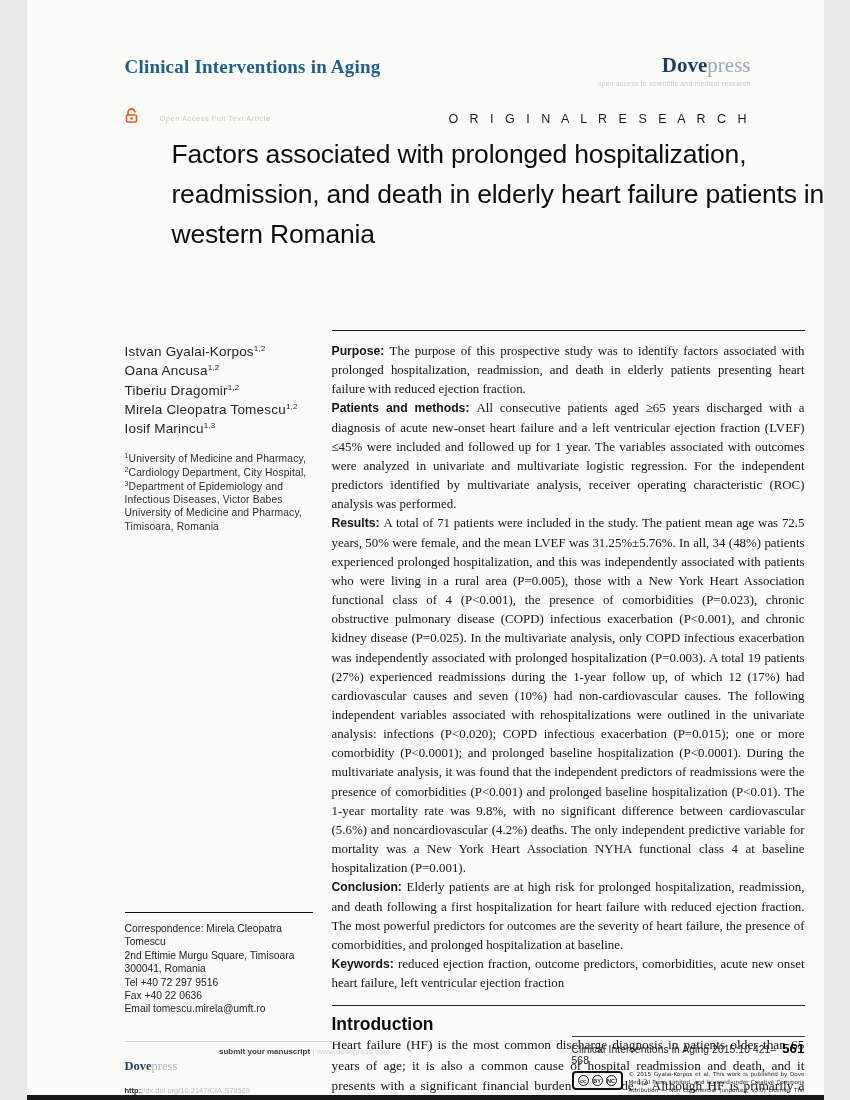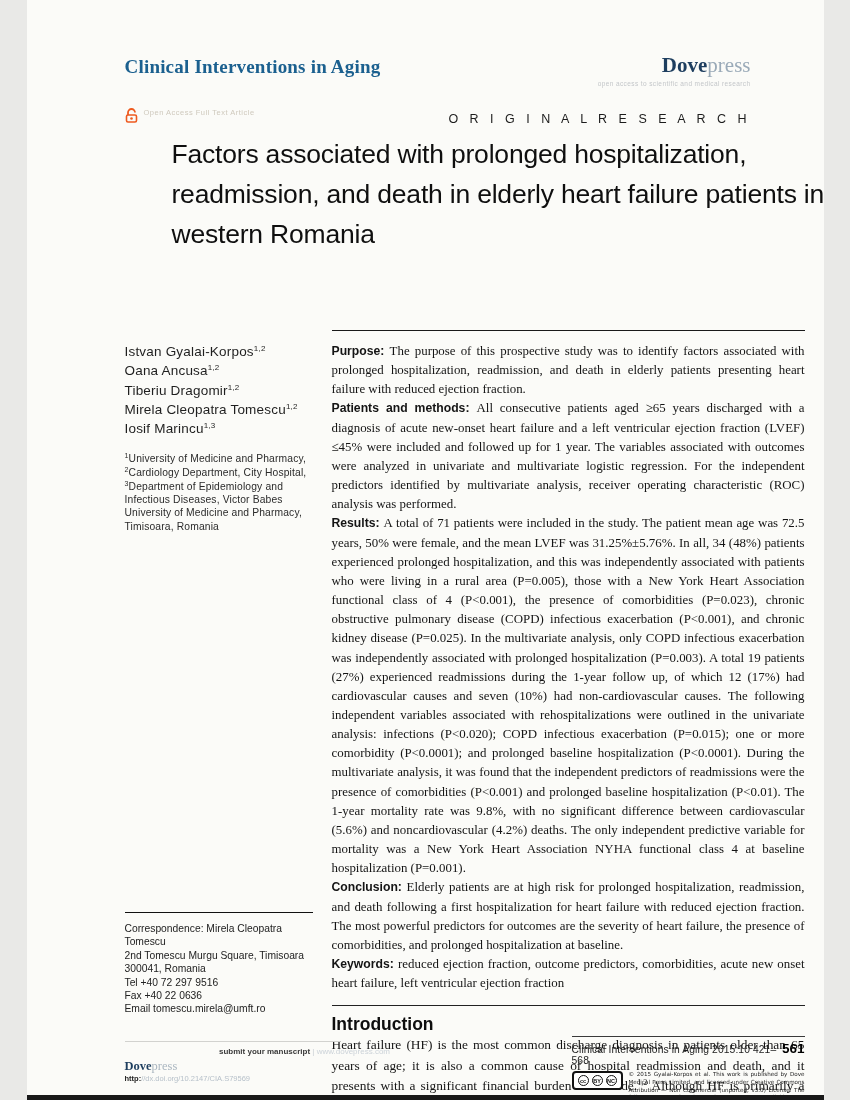--- a/index.html
+++ b/index.html
@@ -13,21 +13,21 @@
   .journal-name {
     position:absolute; left:98px; top:56px;
     font-family:"Liberation Serif", serif; font-weight:700;
     font-size:19px; color:#1b608f; letter-spacing:0.2px;
   }
   .brand-block { position:absolute; right:73px; top:54px; text-align:right; }
   .brand { font-family:"Liberation Serif", serif; font-size:21px; line-height:1.1; }
   .brand .dove  { color:#1e3e5f; font-weight:700; }
   .brand .press { color:#9aaab8; font-weight:400; }
   .brand-tagline { font-size:6.5px; color:#c3c6c9; letter-spacing:0.4px; margin-top:3px; }
-  .oa-row { position:absolute; left:98px; top:108px; display:flex; align-items:flex-start; gap:6px; }
+  .oa-row { position:absolute; left:98px; top:108px; display:flex; align-items:flex-end; gap:22px; }
   .oa-icon { width:13px; height:15px; display:inline-block; }
   .oa-label { font-size:7.5px; color:#cfc9bd; letter-spacing:0.5px; }
   .article-type {
     position:absolute; right:73px; top:112px;
     font-size:12.5px; letter-spacing:4px; color:#1c1c1c; font-weight:500;margin-left:35px;
   }
   
   .title {
     position:absolute; left:97px; top:135px; width:695px;
     font-size:26.5px; line-height:1.5; font-weight:400; color:#0f0f0f;
@@ -66,21 +66,21 @@
   
   .footer-left { position:absolute; left:98px; top:1041px; width:360px; }
   .footer-rule { width:215px; height:1px; background:#d2d2cf; margin-bottom:5px; }
   .submit-line { font-size:8px;text-align:center; }
   .submit-label { font-weight:700; color:#3a3a3a; }
   .submit-sep { color:#c8cdd2; }
   .submit-url { color:#ccd3d9; text-decoration:none; }
   .brand-small { font-family:"Liberation Serif", serif; font-size:12.5px; margin-top:3px; }
   .brand-small .dove { color:#1e3e5f; font-weight:700; }
   .brand-small .press { color:#aab6c0; }
-  .doi-line { font-size:7.5px; margin-top:0; }
+  .doi-line { font-size:7.5px; margin-top:12px; }
   .doi-prefix { font-weight:700; color:#222; }
   .doi-rest { color:#b7c1ca; text-decoration:none; }
   .footer-right {
     position:absolute; left:545px; top:1036px; width:233px;
     border-top:1.2px solid #3a3a3a; padding-top:4px;
   }
   .cite-row { display:flex; justify-content:space-between; align-items:baseline; }
   .citation { font-size:10.3px; color:#1c1c1c; letter-spacing:0.1px; }
   .page-number { font-size:13.5px; font-weight:700; color:#000; }
   .license-row { display:flex; margin-top:5px; }
@@ -131,21 +131,21 @@
         <div class="author">Tiberiu Dragomir<sup>1,2</sup></div>
         <div class="author">Mirela Cleopatra Tomescu<sup>1,2</sup></div>
         <div class="author">Iosif Marincu<sup>1,3</sup></div>
       </div>
     <div class="affiliations"><sup>1</sup>University of Medicine and Pharmacy, <sup>2</sup>Cardiology Department, City Hospital, <sup>3</sup>Department of Epidemiology and Infectious Diseases, Victor Babes University of Medicine and Pharmacy, Timisoara, Romania</div>
   </div>
 
   <div class="correspondence">
     <div>
         <div>Correspondence: Mirela Cleopatra Tomescu</div>
-        <div>2nd Tomescu Murgu Square, Timisoara 300041, Romania</div>
+        <div>2nd Eftimie Murgu Square, Timisoara 300041, Romania</div>
         <div>Tel +40 72 297 9516</div>
         <div>Fax +40 22 0636</div>
         <div>Email tomescu.mirela@umft.ro</div>
       </div>
   </div>
 
   <div class="right-col">
     <div>
         <p class="abs-p"><span class="lead">Purpose: </span>The purpose of this prospective study was to identify factors associated with prolonged hospitalization, readmission, and death in elderly patients presenting heart failure with reduced ejection fraction.</p>
         <p class="abs-p"><span class="lead">Patients and methods: </span>All consecutive patients aged ≥65 years discharged with a diagnosis of acute new-onset heart failure and a left ventricular ejection fraction (LVEF) ≤45% were included and followed up for 1 year. The variables associated with outcomes were analyzed in univariate and multivariate logistic regression. For the independent predictors identified by multivariate analysis, receiver operating characteristic (ROC) analysis was performed.</p>

